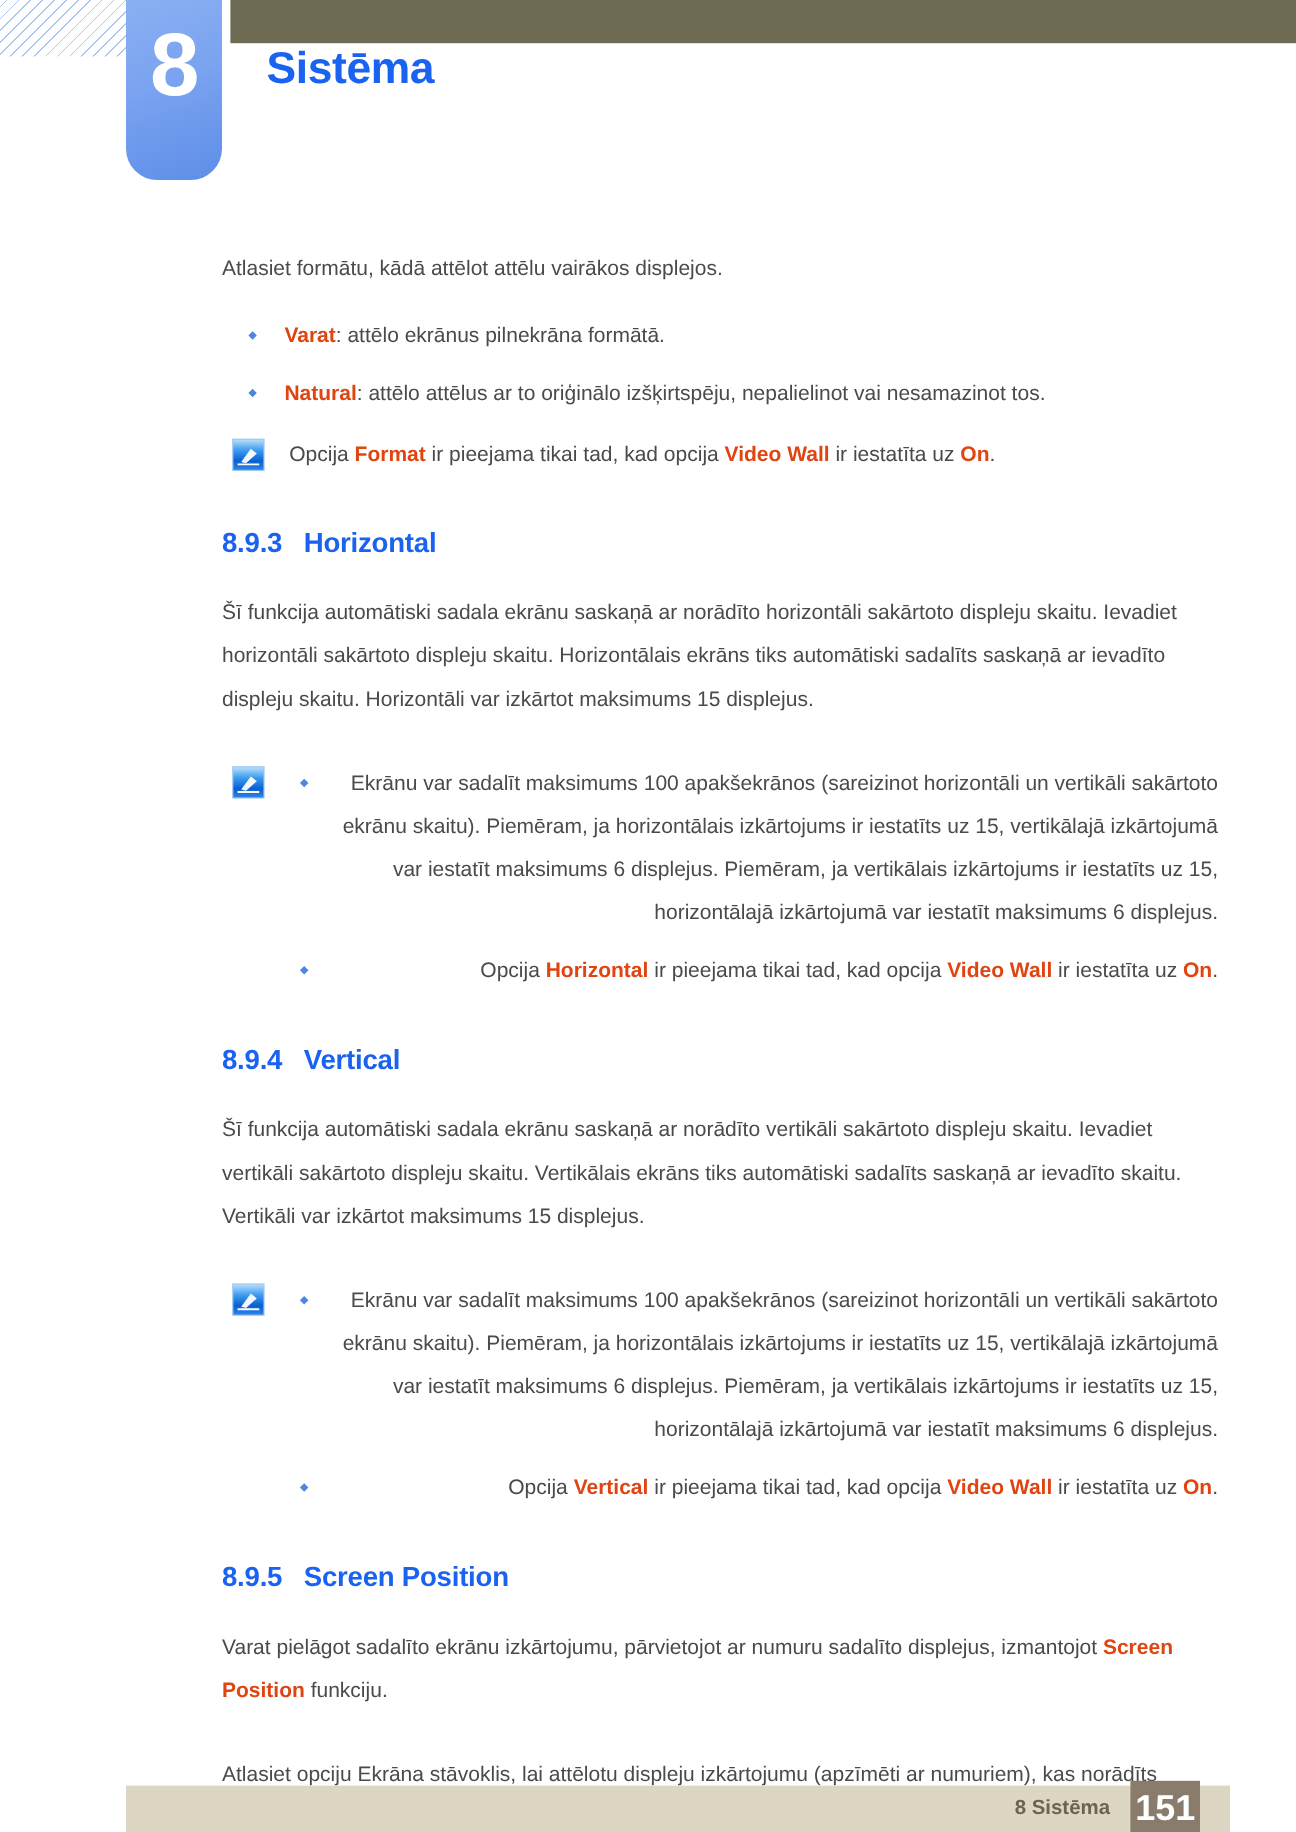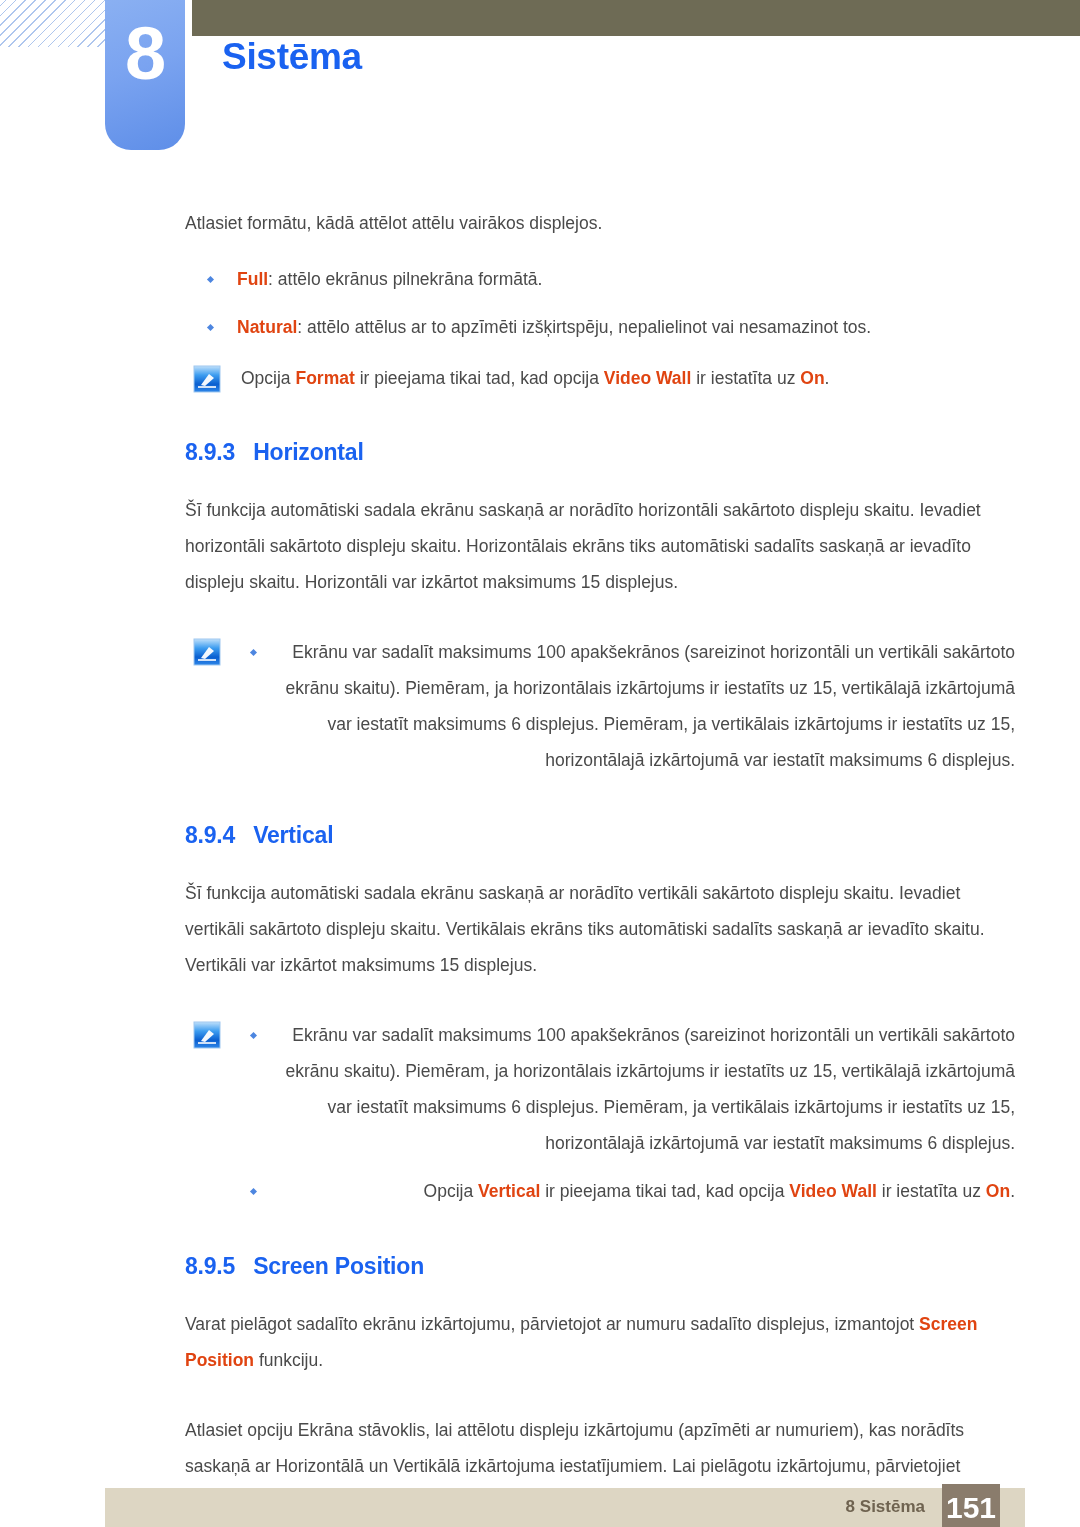--- a/index.html
+++ b/index.html
@@ -168,22 +168,22 @@
 <div class="olive-bar"></div>
 <div class="chapter-tab">8</div>
 <div class="chapter-title">Sistēma</div>
 
 <div class="content">
 
 
   <p class="para">Atlasiet formātu, kādā attēlot attēlu vairākos displejos.</p>
 
   <ul class="bul">
-    <li><span class="kw">Full</span><span>: attēlo ekrānus pilnekrāna formātā.</span></li>
-    <li><span class="kw">Natural</span><span>: attēlo attēlus ar to apzīmēti izšķirtspēju, nepalielinot vai nesamazinot tos.</span></li>
+    <li><span class="kw">Varat</span><span>: attēlo ekrānus pilnekrāna formātā.</span></li>
+    <li><span class="kw">Natural</span><span>: attēlo attēlus ar to oriģinālo izšķirtspēju, nepalielinot vai nesamazinot tos.</span></li>
   </ul>
 
   <div class="note-single">
     <svg class="note-icon" viewBox="0 0 30 30">
       <defs>
           <linearGradient id="ng1" x1="0" y1="0" x2="0" y2="1">
         <stop offset="0" stop-color="#bfe0fb"></stop>
             <stop offset="35%" stop-color="#3d9df0"></stop>
         <stop offset="70%" stop-color="#0a5fd0"></stop>
             <stop offset="100%" stop-color="#2e86e8"></stop>
@@ -209,20 +209,21 @@
 
   <div class="note">
     <svg class="note-icon" viewBox="0 0 30 30">
       <rect x="1" y="1" width="26" height="26" fill="url(#ng1)"></rect>
       <path d="M8 20 L16 9 L21 13 L12 21 Z" fill="#ffffff" opacity=".95"></path>
       <path d="M5 22 L23 22" stroke="#ffffff" stroke-width="1.6" fill="none"></path>
       <rect x="1" y="1" width="26" height="26" fill="none" stroke="#9fc7ef" stroke-width="1"></rect>
     </svg>
     <ul class="bul">
       <li>Ekrānu var sadalīt maksimums 100 apakšekrānos (sareizinot horizontāli un vertikāli sakārtoto ekrānu skaitu). Piemēram, ja horizontālais izkārtojums ir iestatīts uz 15, vertikālajā izkārtojumā var iestatīt maksimums 6 displejus. Piemēram, ja vertikālais izkārtojums ir iestatīts uz 15, horizontālajā izkārtojumā var iestatīt maksimums 6 displejus.</li>
+      <li><span>Opcija </span><span class="kw">Horizontal</span><span> ir pieejama tikai tad, kad opcija </span><span class="kw">Video Wall</span><span> ir iestatīta uz </span><span class="kw">On</span><span>.</span></li>
     </ul>
   </div>
 
   <div class="gap-md"></div>
 
   <h2 class="sec">
     <span class="num">8.9.4</span><span>Vertical</span>
   </h2>
 
   <p class="para">Šī funkcija automātiski sadala ekrānu saskaņā ar norādīto vertikāli sakārtoto displeju skaitu. Ievadiet vertikāli sakārtoto displeju skaitu. Vertikālais ekrāns tiks automātiski sadalīts saskaņā ar ievadīto skaitu. Vertikāli var izkārtot maksimums 15 displejus.</p>

